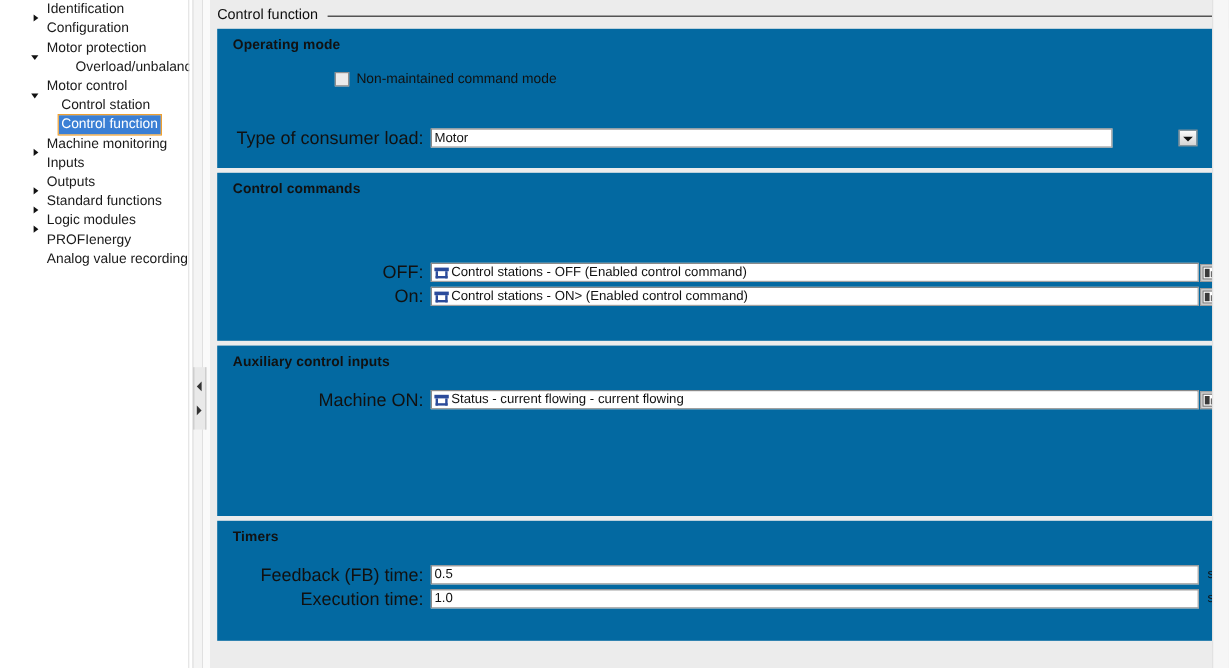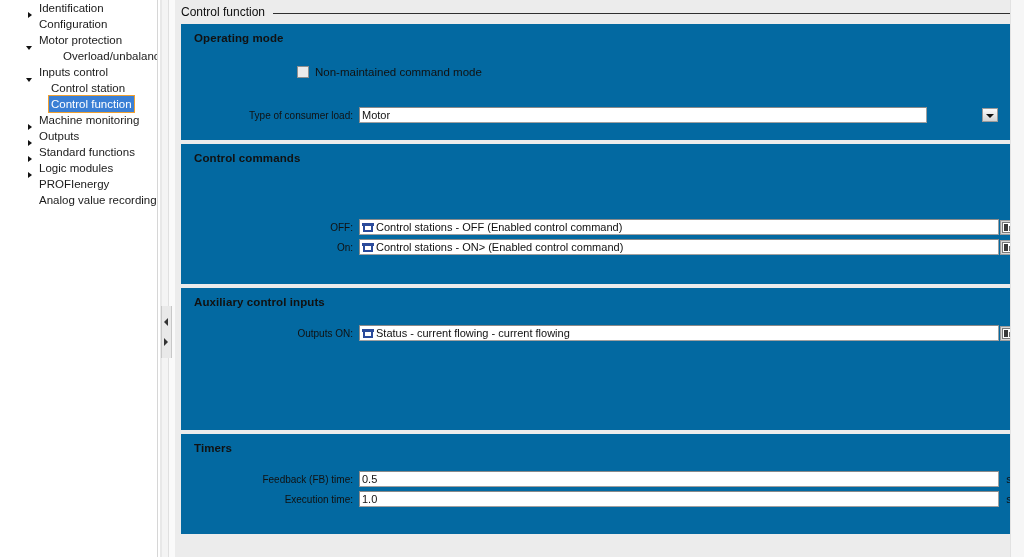--- a/index.html
+++ b/index.html
@@ -198,21 +198,21 @@
     display: flex;
     align-items: center;
     height: 18px;
     margin-bottom: 2px;
   }
   .field-label {
     width: 172px;
     flex: 0 0 172px;
     text-align: right;
     padding-right: 6px;
-    font-size: 10px;
+    font-size: 15px;
     color: #111111;
     white-space: nowrap;
   }
 
   
   .txt {
     height: 16px;
     box-sizing: border-box;
     background: #ffffff;
     border: 1px solid #a0a0a0;
@@ -319,23 +319,24 @@
     width: 10px; height: 6px;
     border-left: 2px solid #2b4b9b;
     border-right: 2px solid #2b4b9b;
     border-bottom: 2px solid #2b4b9b;
     box-sizing: border-box;
   }
 
   
   .chk-row {
     display: flex;
-    align-items: flex-end;
-    padding-left: 116px;
+    align-items: flex-start;
+    padding-left: 74px;
     height: 18px;
+    margin-left: 24px;
   }
   .chk-box {
     width: 12px;
     height: 12px;
     flex: 0 0 12px;
     background: #ebebeb;
     border: 1px solid #8f8f8f;
     box-sizing: border-box;
     margin-right: 6px;
     cursor: pointer;
@@ -393,36 +394,41 @@
           <span class="tree-label">Motor protection</span>
         </div>
         <div class="tree-item">
           <span style="display: inline-block; flex: 0 0 24px; width: 24px;"></span>
           <span class="tree-arrow "></span>
           <span class="tree-label">Overload/unbalance/stall...</span>
         </div>
         <div class="tree-item">
           <span style="display: inline-block; flex: 0 0 0px; width: 0px;"></span>
           <span class="tree-arrow expanded"></span>
-          <span class="tree-label">Inputs control</span>
+          <span class="tree-label">Motor control</span>
         </div>
         <div class="tree-item">
           <span style="display: inline-block; flex: 0 0 12px; width: 12px;"></span>
           <span class="tree-arrow "></span>
           <span class="tree-label">Control station</span>
         </div>
         <div class="tree-item selected">
           <span style="display: inline-block; flex: 0 0 12px; width: 12px;"></span>
           <span class="tree-arrow "></span>
           <span class="tree-label">Control function</span>
         </div>
         <div class="tree-item">
           <span style="display: inline-block; flex: 0 0 0px; width: 0px;"></span>
           <span class="tree-arrow collapsed"></span>
           <span class="tree-label">Machine monitoring</span>
+        </div>
+        <div class="tree-item">
+          <span style="display: inline-block; flex: 0 0 0px; width: 0px;"></span>
+          <span class="tree-arrow "></span>
+          <span class="tree-label">Inputs</span>
         </div>
         <div class="tree-item">
           <span style="display: inline-block; flex: 0 0 0px; width: 0px;"></span>
           <span class="tree-arrow collapsed"></span>
           <span class="tree-label">Outputs</span>
         </div>
         <div class="tree-item">
           <span style="display: inline-block; flex: 0 0 0px; width: 0px;"></span>
           <span class="tree-arrow collapsed"></span>
           <span class="tree-label">Standard functions</span>
@@ -507,21 +513,21 @@
             </div>
           </div>
         </div>
       </div>
 
       <div class="section sec-aux">
         <div class="section-title">Auxiliary control inputs</div>
         <div class="section-body">
           <div class="spacer-16"></div>
           <div class="field-row">
-            <div class="field-label">Outputs ON:</div>
+            <div class="field-label">Machine ON:</div>
             <div class="txt txt-wide">
               <span class="tag-icon"></span>
               <span>Status - current flowing - current flowing</span>
             </div>
             <div class="browse-btn">
               <span class="browse-glyph"></span>
             </div>
           </div>
         </div>
       </div>

